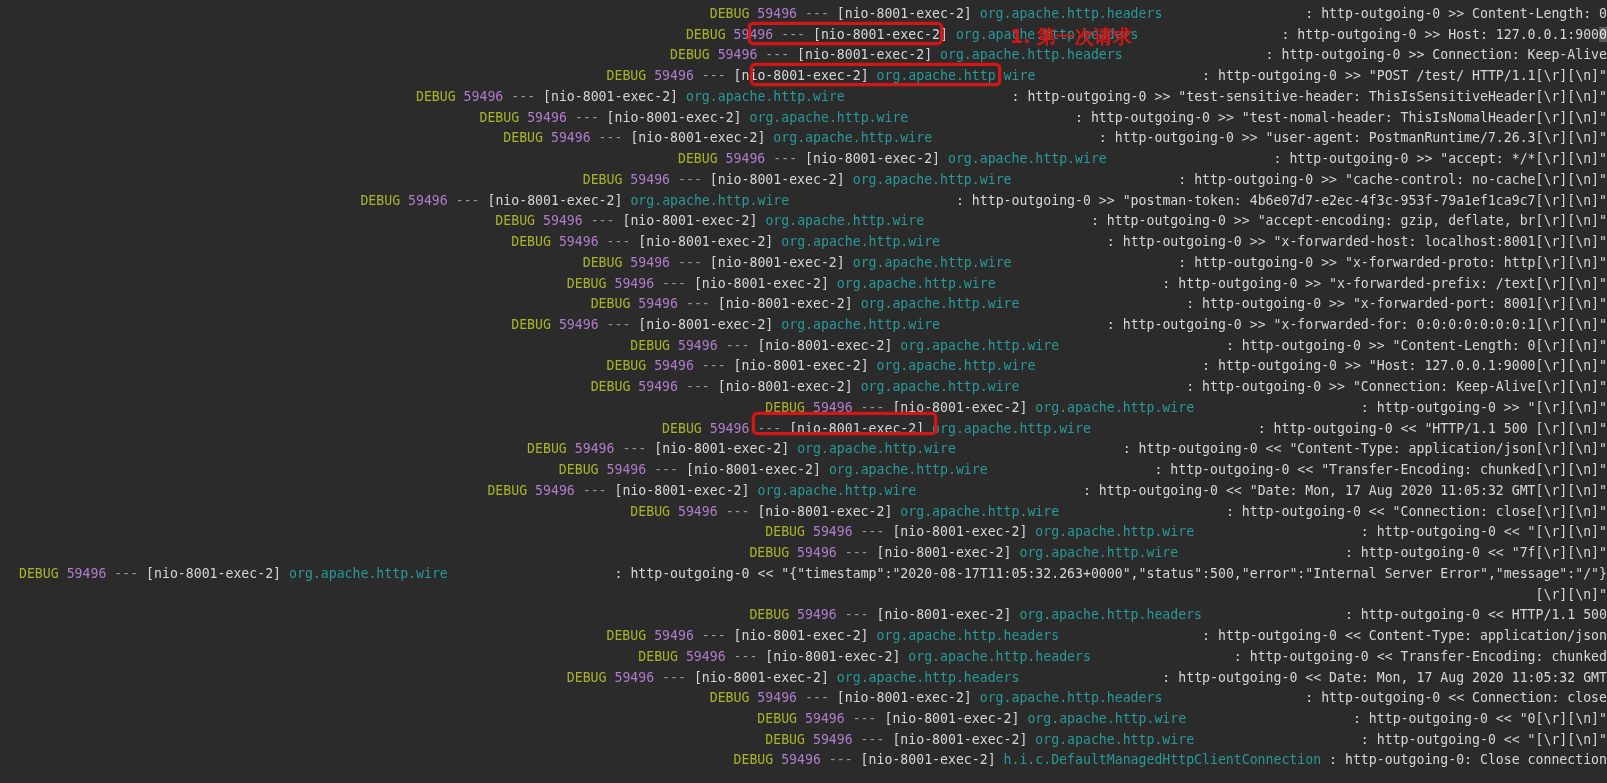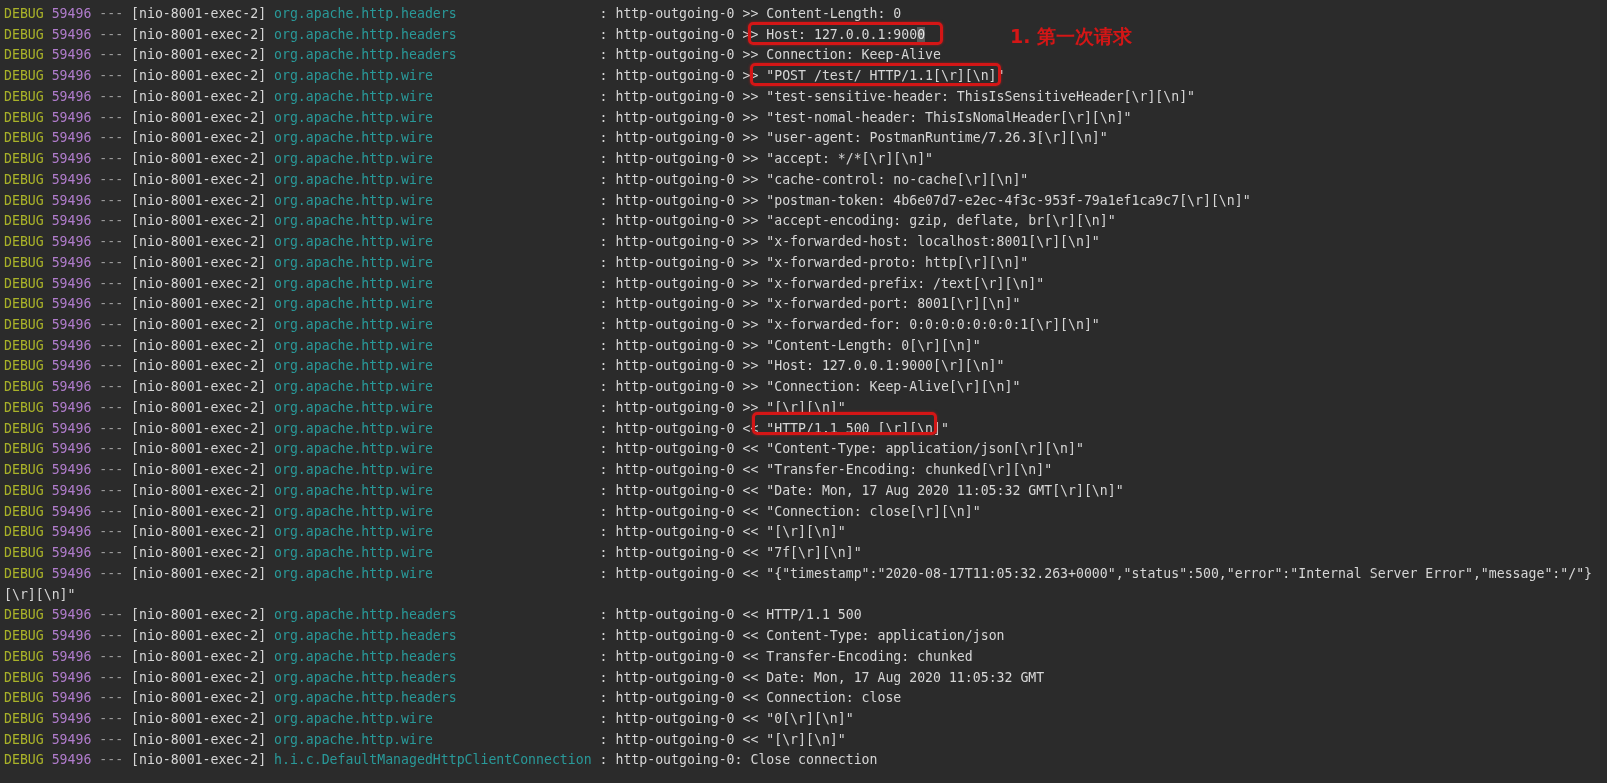--- a/index.html
+++ b/index.html
@@ -14,20 +14,21 @@
     font-family: "DejaVu Sans Mono", "Liberation Mono", monospace;
   }
 
   #console {
     position: relative;
     width: 1607px;
     height: 598px;
     background: #2b2b2b;
     padding: 0;
     box-sizing: border-box;
+    text-align: right;
   }
 
   .log-lines {
     position: absolute;
     left: 4px;
     top: 4px;
     width: 1603px;
     font-size: 13.2px;
     line-height: 20.73px;
     letter-spacing: 0px;

